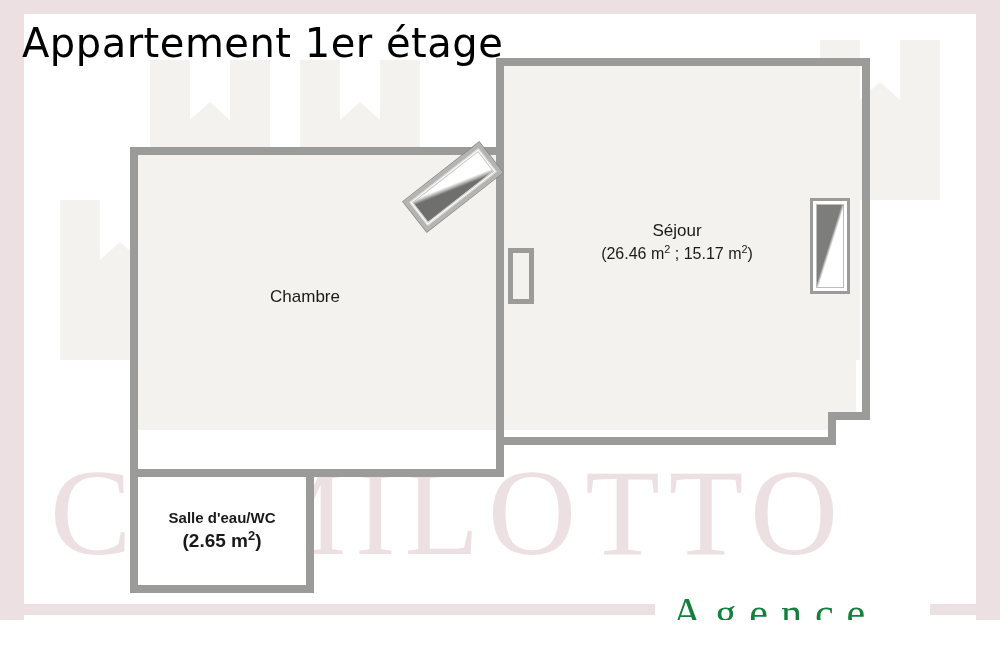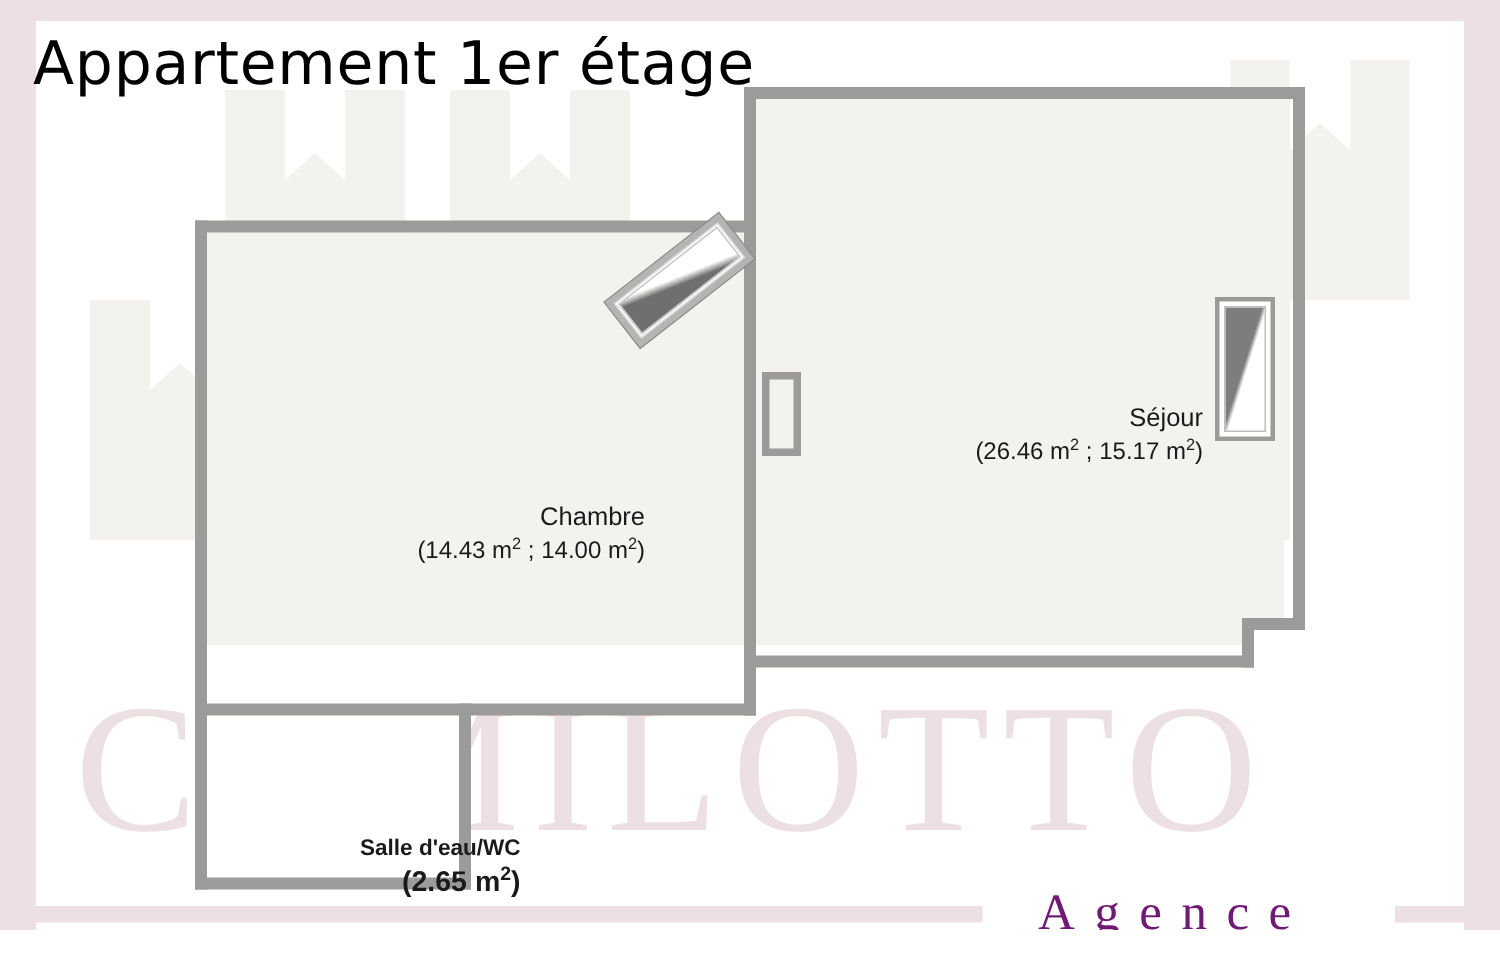--- a/index.html
+++ b/index.html
@@ -39,26 +39,26 @@
     width: 900px;
     text-align: left;
     font-family: "Liberation Serif", "DejaVu Serif", serif;
     font-size: 122px;
     line-height: 1;
     letter-spacing: 9px;
     color: #ece0e2;
     font-weight: 400;
   }
   .wm-agence {
-    left: 692px;
+    left: 672px;
     top: 592px;
     font-family: "Liberation Serif", "DejaVu Serif", serif;
-    font-size: 34px;
+    font-size: 42px;
     letter-spacing: 13px;
-    color: #701a75;
+    color: #15803d;
     line-height: 1;
   }
   .wm-rule {
     position: absolute;
     height: 11px;
     background: #ece0e2;
   }
   .wm-rule-left  { left: 0px;   top: 604px; width: 655px; }
   .wm-rule-right { left: 930px; top: 604px; width: 70px;  }
 
@@ -118,26 +118,25 @@
   .door-opening {
     position: absolute;
     box-sizing: border-box;
     border: 5px solid #9b9b99;
     background: transparent;
   }
 
   
   .room-label {
     position: absolute;
-    text-align: right;
+    text-align: center;
     color: #1a1a1a;
     font-size: 17px;
     line-height: 1.35;
     white-space: nowrap;
-    margin-top: 48px;
   }
   .room-label .area {
     display: block;
     font-size: 16px;
   }
   .room-label.small { font-size: 15px; }
   .room-label.small .area { font-size: 19px; }
   sup { font-size: 0.68em; vertical-align: super; line-height: 0; }
 
   .plan-title {
@@ -258,21 +257,20 @@
     </div>
 
     <div class="window-tilt" style="left:405px; top:168px; width:96px; height:38px;">
       <div class="pane"></div>
     </div>
 
     <div class="door-opening" style="left:508px; top:248px; width:26px; height:56px;"></div>
 
     <div class="room-label" style="left:180px; top:286px; width:250px;">
       <span>Chambre</span>
-      <span class="area">(<span>14.43 m</span><sup>2</sup> ;&nbsp;<span>14.00 m</span><sup>2</sup>)</span>
     </div>
 
     <div class="room-label" style="left:552px; top:220px; width:250px;">
       <span>Séjour</span>
       <span class="area">(<span>26.46 m</span><sup>2</sup> ;&nbsp;<span>15.17 m</span><sup>2</sup>)</span>
     </div>
 
     <div class="room-label small" style="left:97px; top:508px; width:250px;font-weight:bold;">
       <span>Salle d'eau/WC</span>
       <span class="area">(<span>2.65 m</span><sup>2</sup>)</span>

